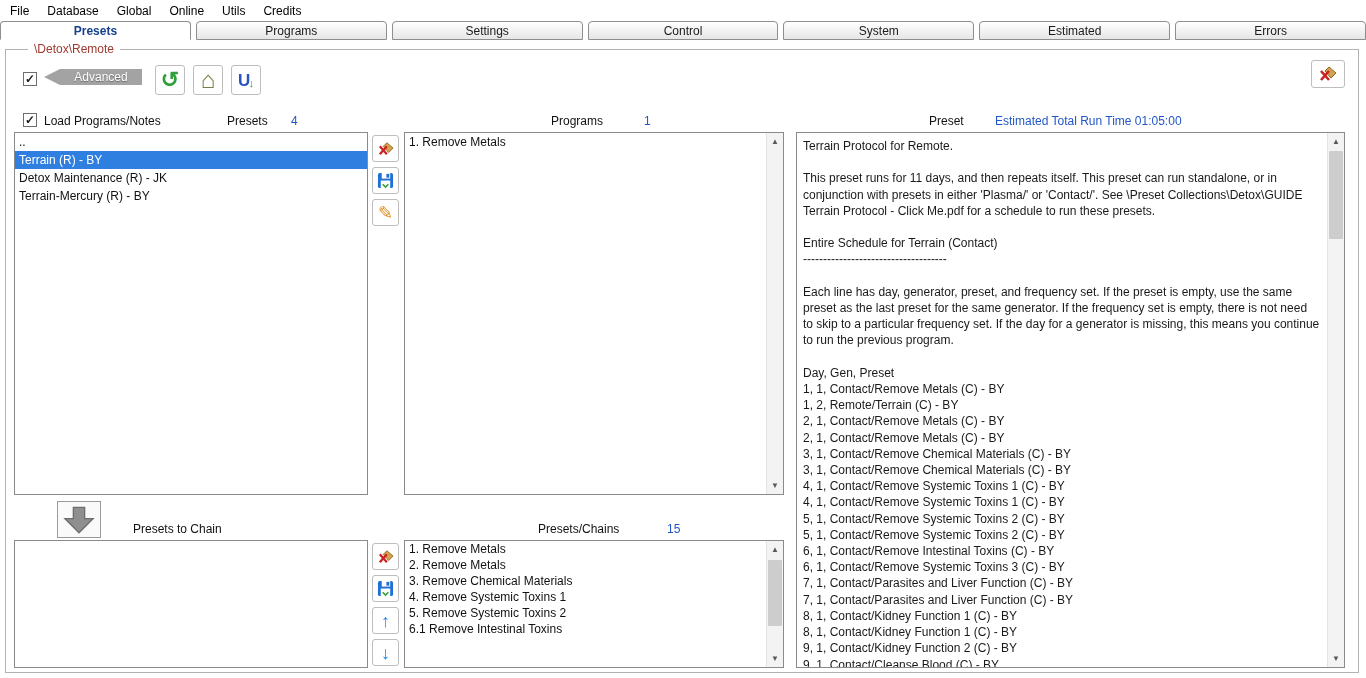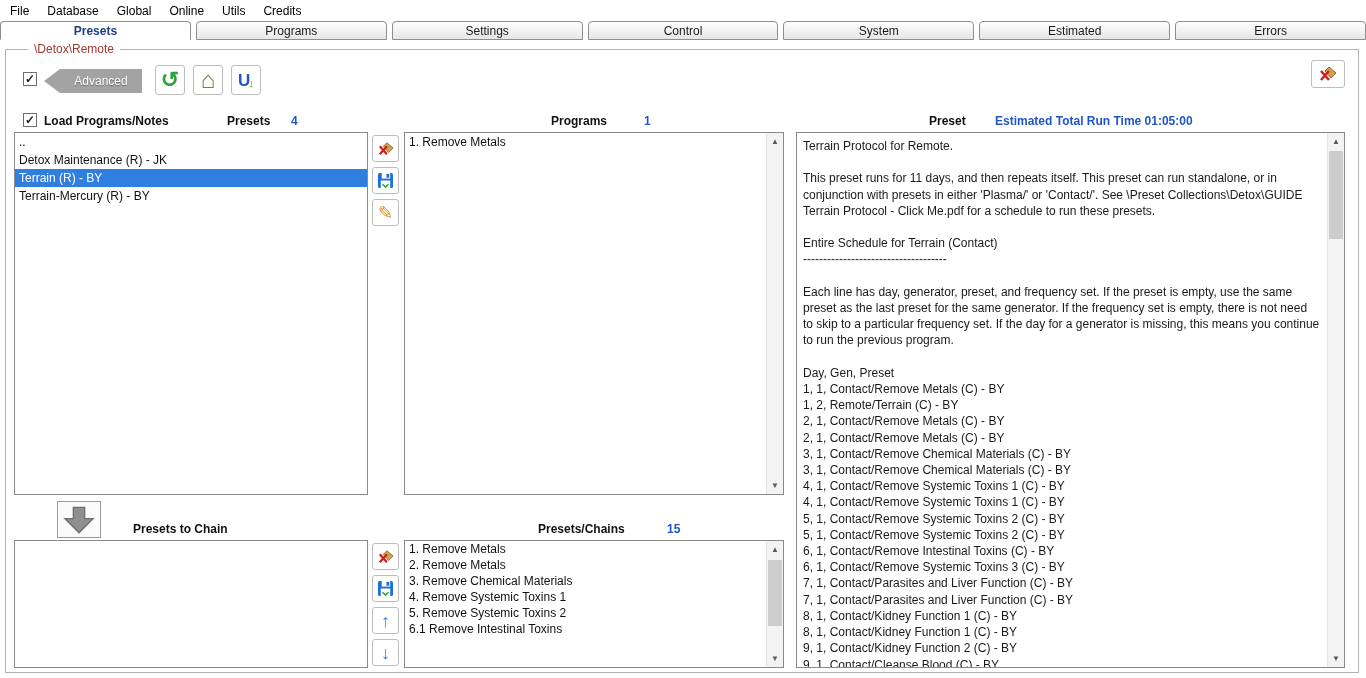--- a/index.html
+++ b/index.html
@@ -22,39 +22,39 @@
   
   .frame { position:absolute; left:5px; top:49px; width:1354px; height:624px;
     border:1px solid #b2b2b2; }
   .breadcrumb { position:absolute; left:28px; top:42px; z-index:2;
     background:#fff; padding:0 6px; font-size:12px; color:#a03a30; }
   
   .checkbox { position:absolute; width:14px; height:14px; border:1px solid #6e6e6e;
     background:#fff; font-size:12px; line-height:12px; text-align:center;
     font-weight:bold; color:#1a1a1a; cursor:default; }
   
-  .advanced { position:absolute; left:44px; top:69px; width:98px; height:24px;
+  .advanced { position:absolute; left:44px; top:69px; width:98px; height:16px;
     background:#a3a3a3; color:#fff; font-size:12px;
     display:flex; align-items:center; justify-content:center; padding-left:16px;
     clip-path:polygon(0 50%, 16px 0, 100% 0, 100% 100%, 16px 100%);
     text-shadow:0 1px 1px rgba(0,0,0,.35); }
   
   .iconbtn { position:absolute; width:30px; height:30px; border:1px solid #bdbdbd;
     border-radius:3px; background:#fff; display:flex; align-items:center;
     justify-content:center; cursor:default; }
   .iconbtn.small { width:27px; height:27px; }
   .glyph-refresh { font-size:22px; font-weight:bold; color:#2fa03a; line-height:1; }
   .glyph-home { font-size:24px; font-weight:bold; color:#7d7d3f; line-height:1; }
   .glyph-u { font-size:17px; font-weight:bold; color:#2753c4; line-height:1; }
   .glyph-u-arrow { font-size:11px; font-weight:bold; color:#2fa03a; line-height:1; margin-left:-2px; margin-top:6px; }
   .glyph-edit { font-size:18px; color:#e08a1e; line-height:1; }
   .glyph-up { font-size:18px; font-weight:bold; color:#1e88e5; line-height:1; }
   .glyph-down { font-size:18px; font-weight:bold; color:#1e88e5; line-height:1; }
   
-  .lbl { position:absolute; font-size:12px; color:#111; white-space:nowrap;font-weight:bold; }
+  .lbl { position:absolute; font-size:12px; color:#111; white-space:nowrap; }
   .blue { color:#2156c8; }
   
   .listbox { position:absolute; background:#fff; border:1px solid #8a8a8a;
     overflow:hidden; font-size:12px; }
   .listbox .item { height:18px; line-height:18px; padding-left:4px; white-space:nowrap; cursor:default; }
   .listbox.dense .item { height:16px; line-height:16px; }
   .listbox .item.selected { background:#2f7fe0; color:#fff; }
   
   .scrollbar { position:absolute; top:0; right:0; bottom:0; width:17px;
     background:#f3f3f3; border-left:1px solid #e3e3e3; }
@@ -127,22 +127,22 @@
   <div class="lbl" style="left:227px; top:114px;">Presets</div>
   <div class="lbl blue" style="left:291px; top:114px;">4</div>
   <div class="lbl" style="left:551px; top:114px;">Programs</div>
   <div class="lbl blue" style="left:644px; top:114px;">1</div>
   <div class="lbl" style="left:929px; top:114px;">Preset</div>
   <div class="lbl blue" style="left:995px; top:114px;">Estimated Total Run Time 01:05:00</div>
 
   <div class="listbox" style="left:14px; top:132px; width:354px; height:363px;">
 
   <div class="item">..</div>
+      <div class="item selected">Terrain (R) - BY</div>
       <div class="item">Detox Maintenance (R) - JK</div>
-      <div class="item selected">Terrain (R) - BY</div>
       <div class="item">Terrain-Mercury (R) - BY</div>
     </div>
 
   <div class="iconbtn small" style="left:372px; top:135px;">
     <svg width="18" height="16" viewBox="0 0 20 18">
       <path d="M11 2 L18 8 L13 13 L7 6 Z" fill="#d2a24c" stroke="#8a6a2a" stroke-width="1"></path>
       <line x1="3" y1="6" x2="11" y2="15" stroke="#cc2222" stroke-width="2.6"></line>
       <line x1="11" y1="6" x2="3" y2="15" stroke="#cc2222" stroke-width="2.6"></line>
     </svg>
   </div>

